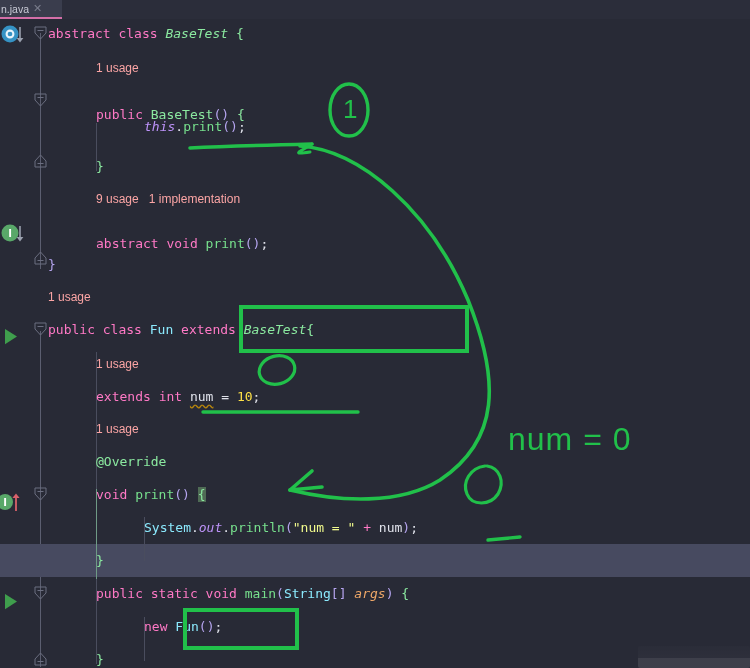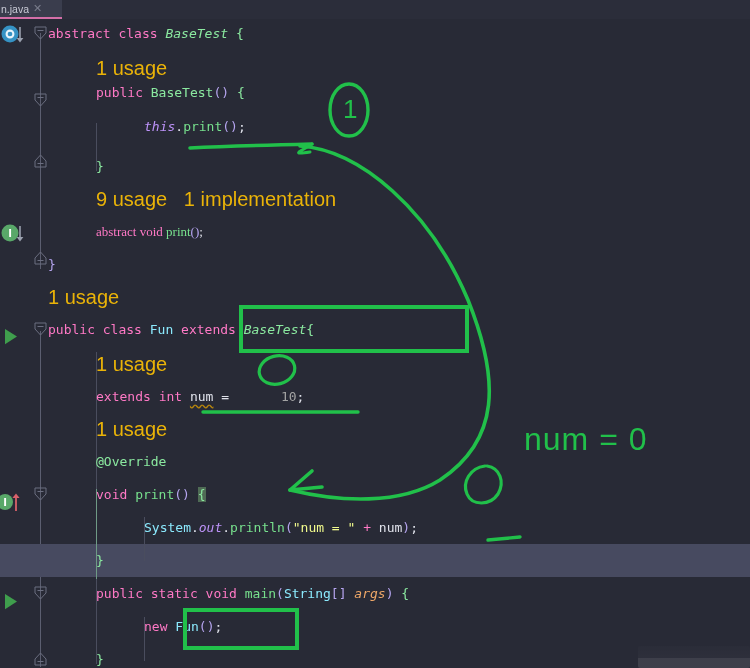--- a/index.html
+++ b/index.html
@@ -91,22 +91,22 @@
     font-size: 13px;
     white-space: pre;
     letter-spacing: 0px;
   }
   .hint {
     position: absolute;
     left: 0;
     height: 28px;
     line-height: 28px;
     font-family: "Liberation Sans", sans-serif;
-    font-size: 20px;
-    color: #eab308;
+    font-size: 12px;
+    color: #fca5a5;
     white-space: pre;
   }
   .current-line-bg {
     position: absolute;
     left: 0;
     width: 750px;
     height: 33px;
     background: #474a60;
   }
   .indent-guide {
@@ -115,21 +115,21 @@
     background: #4a4d5e;
   }
   .indent-guide.active { background: #6f9a86; }
 
   
   .kw   { color: #ff79c6; }
   .typ  { color: #8be9a0; }
   .cyan { color: #8be9fd; }
   .fn   { color: #77e08d; }
   .varI { color: #bd93f9; font-style: italic; }
-  .num  { color: #a3a3a3; margin-left: 44px; }
+  .num  { color: #fde047; }
   .str  { color: #f1fa8c; }
   .pun  { color: #b6a5f0; }
   .brc  { color: #8be9a0; }
   .ann  { color: #8be9a0; }
   .ital { color: #8be9a0; font-style: italic; }
   .parm { color: #f0a868; font-style: italic; }
   .plain{ color: #dfe1ea; }
   .errw {
     text-decoration: underline wavy #b8860b;
     text-underline-offset: 3px;
@@ -284,25 +284,25 @@
 
     <div class="indent-guide" style="left:48px;top:104px;height:48px;"></div>
     <div class="indent-guide" style="left:48px;top:333px;height:312px;"></div>
     <div class="indent-guide active" style="left:48px;top:470px;height:90px;"></div>
     <div class="indent-guide" style="left:96px;top:498px;height:44px;"></div>
     <div class="indent-guide" style="left:96px;top:598px;height:44px;"></div>
 
     <div id="code-lines">
         <div class="line" style="top: -2px; left: 0px;"><span class="kw">abstract </span><span class="kw">class </span><span class="ital">BaseTest</span><span class="plain"> </span><span class="brc">{</span></div>
         <div class="hint" style="top: 35px; left: 48px;">1 usage</div>
-        <div class="line" style="top: 57px; left: 48px;"><span class="kw">public </span><span class="typ">BaseTest</span><span class="pun">(</span><span class="pun">)</span><span class="plain"> </span><span class="brc">{</span></div>
+        <div class="line" style="top: 79px; left: 48px;"><span class="kw">public </span><span class="typ">BaseTest</span><span class="pun">(</span><span class="pun">)</span><span class="plain"> </span><span class="brc">{</span></div>
         <div class="line" style="top: 91px; left: 96px;"><span class="varI">this</span><span class="plain">.</span><span class="fn">print</span><span class="pun">(</span><span class="pun">)</span><span class="plain">;</span></div>
         <div class="line" style="top: 131px; left: 48px;"><span class="brc">}</span></div>
         <div class="hint" style="top: 166px; left: 48px;">9 usage   1 implementation</div>
-        <div class="line" style="top: 196px; left: 48px; font-family: Liberation Serif, serif;"><span class="kw">abstract </span><span class="kw">void </span><span class="fn">print</span><span class="pun">(</span><span class="pun">)</span><span class="plain">;</span></div>
+        <div class="line" style="top: 208px; left: 48px;"><span class="kw">abstract </span><span class="kw">void </span><span class="fn">print</span><span class="pun">(</span><span class="pun">)</span><span class="plain">;</span></div>
         <div class="line" style="top: 229px; left: 0px;"><span class="pun">}</span></div>
         <div class="hint" style="top: 264px; left: 0px;">1 usage</div>
         <div class="line" style="top: 294px; left: 0px;"><span class="kw">public </span><span class="kw">class </span><span class="cyan">Fun</span><span class="plain"> </span><span class="kw">extends </span><span class="ital">BaseTest</span><span class="brc">{</span></div>
         <div class="hint" style="top: 331px; left: 48px;">1 usage</div>
         <div class="line" style="top: 361px; left: 48px;"><span class="kw">extends </span><span class="kw">int </span><span class="plain errw">num</span><span class="plain"> </span><span class="plain">=</span><span class="plain"> </span><span class="num">10</span><span class="plain">;</span></div>
         <div class="hint" style="top: 396px; left: 48px;">1 usage</div>
         <div class="line" style="top: 426px; left: 48px;"><span class="ann">@Override</span></div>
         <div class="line" style="top: 459px; left: 48px;"><span class="kw">void </span><span class="fn">print</span><span class="pun">(</span><span class="pun">)</span><span class="plain"> </span><span class="brc selbr">{</span></div>
         <div class="line" style="top: 492px; left: 96px;"><span class="cyan">System</span><span class="plain">.</span><span class="varI">out</span><span class="plain">.</span><span class="fn">println</span><span class="pun">(</span><span class="str">"num = "</span><span class="plain"> </span><span class="kw">+</span><span class="plain"> </span><span class="plain">num</span><span class="pun">)</span><span class="plain">;</span></div>
         <div class="line" style="top: 525px; left: 48px;"><span class="brc">}</span></div>
@@ -334,16 +334,16 @@
 
     <path d="M488,540 L 520,537" fill="none" stroke="#21c04a" stroke-width="3.4" stroke-linecap="round"></path>
 
     <rect x="241" y="307" width="226" height="44" fill="none" stroke="#21c04a" stroke-width="4"></rect>
 
     <rect x="185" y="610" width="112" height="38" fill="none" stroke="#21c04a" stroke-width="4"></rect>
   </svg>
 
   <div class="anno-text" style="left:343px;top:94px;font-size:26px;">1</div>
 
-  <div class="anno-text" style="left:524px;top:421px;font-size:32px;letter-spacing:1px;">num = 0</div>
+  <div class="anno-text" style="left:508px;top:421px;font-size:32px;letter-spacing:1px;">num = 0</div>
 
   <div id="watermark"></div>
 </div>
 
 </body></html>

